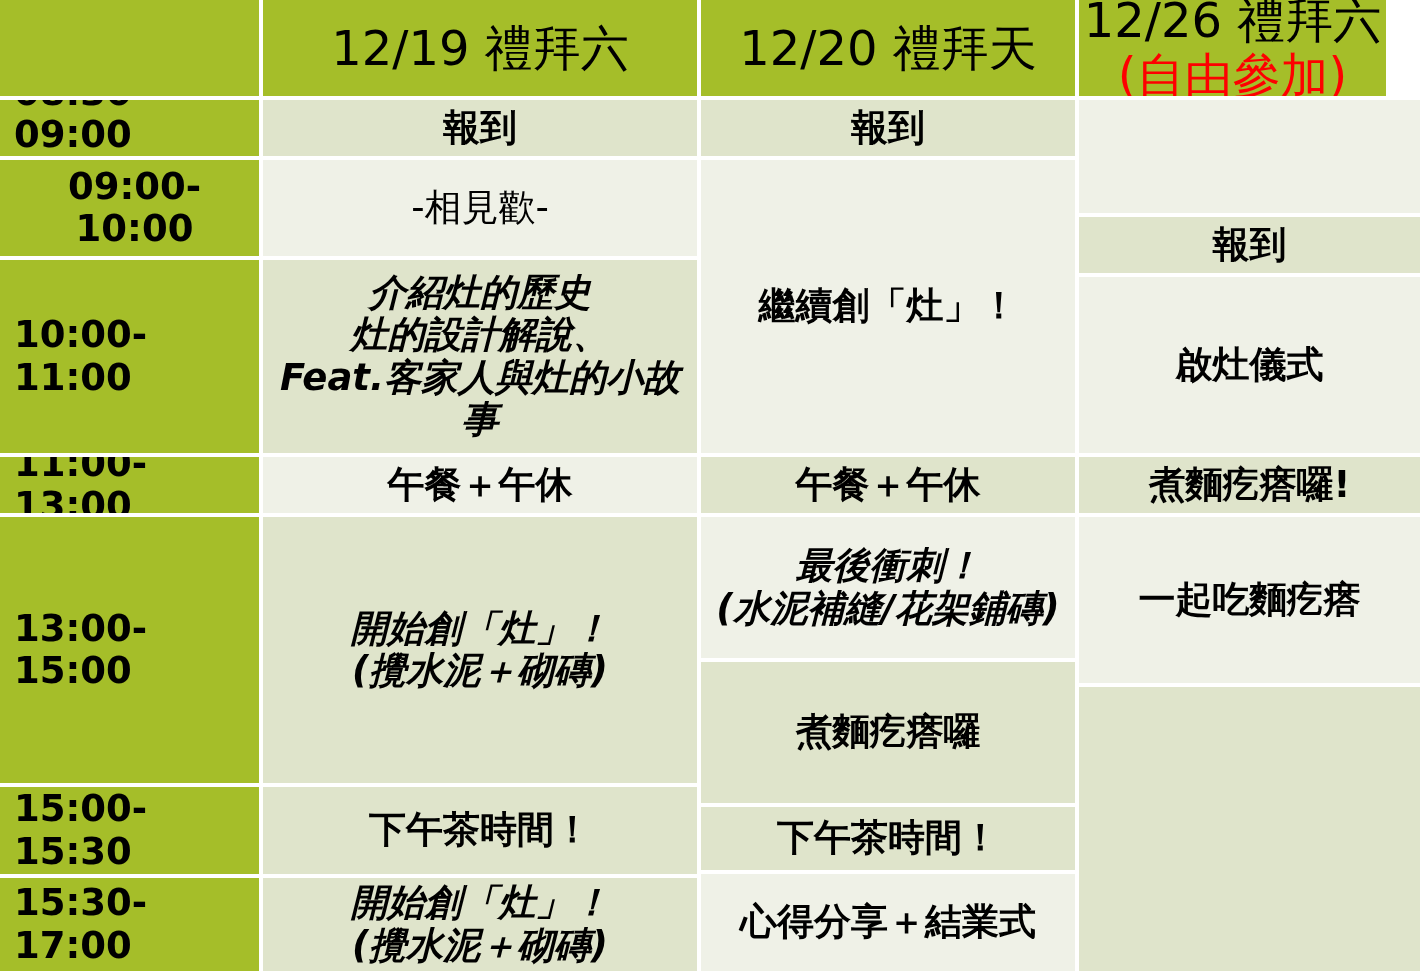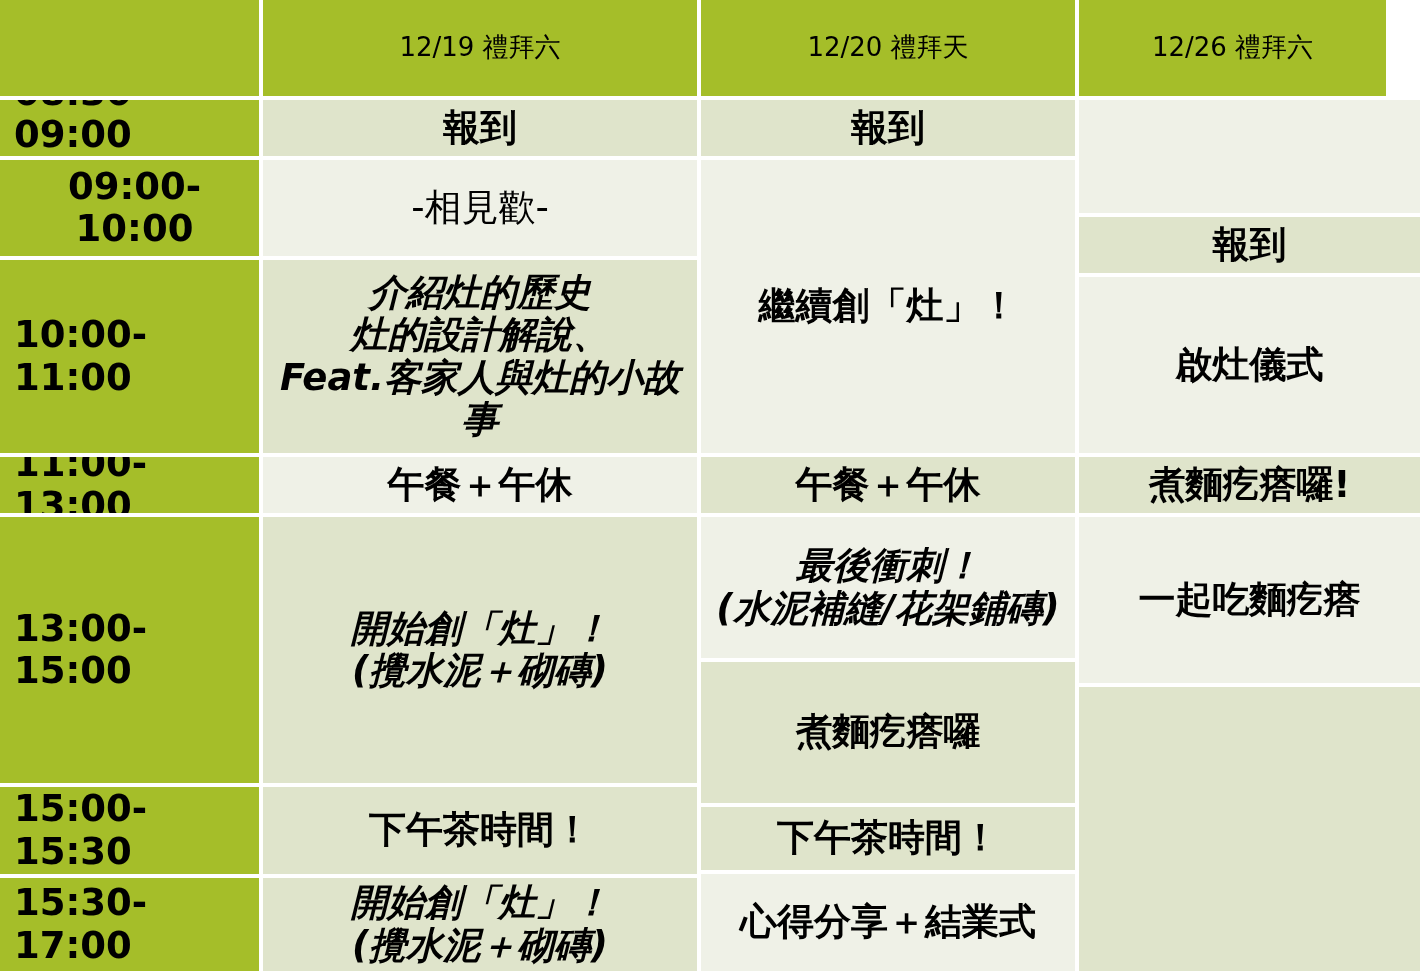--- a/index.html
+++ b/index.html
@@ -41,21 +41,21 @@
     width: 100%;
   }
 
   
   .bg-green  { background: #a5be29; }
   .bg-beige  { background: #dfe4cb; }
   .bg-cream  { background: #eff1e7; }
 
   
   .hdr {
-    font-size: 26px;
+    font-size: 48px;
     font-weight: 400;
     letter-spacing: 0px;
   }
   .hdr-sub {
     display: block;
     color: #fe0000;
   }
   .hdr-main {
     display: block;
   }
@@ -92,20 +92,21 @@
     <span class="cell-inner">12/19 禮拜六</span>
   </div>
 
   <div class="cell bg-green hdr" style="left:701px; top:0px;  width:374px; height:96px;">
     <span class="cell-inner">12/20 禮拜天</span>
   </div>
 
   <div class="cell bg-green hdr" style="left:1079px; top:0px; width:307px; height:96px;">
     <span class="cell-inner">
       <span class="hdr-main">12/26 禮拜六</span>
+      <span class="hdr-sub">(自由參加)</span>
     </span>
   </div>
 
   <div class="cell bg-green time" style="left:0px; top:100px; width:259px; height:56px;align-items:flex-end;">
     <span class="cell-inner" style="text-align:left;">08:30-09:00</span>
   </div>
   <div class="cell bg-green time" style="left:0px; top:160px; width:259px; height:96px;">
     <span class="cell-inner" style="text-align:center;">09:00-10:00</span>
   </div>
   <div class="cell bg-green time" style="left:0px; top:260px; width:259px; height:193px;">

